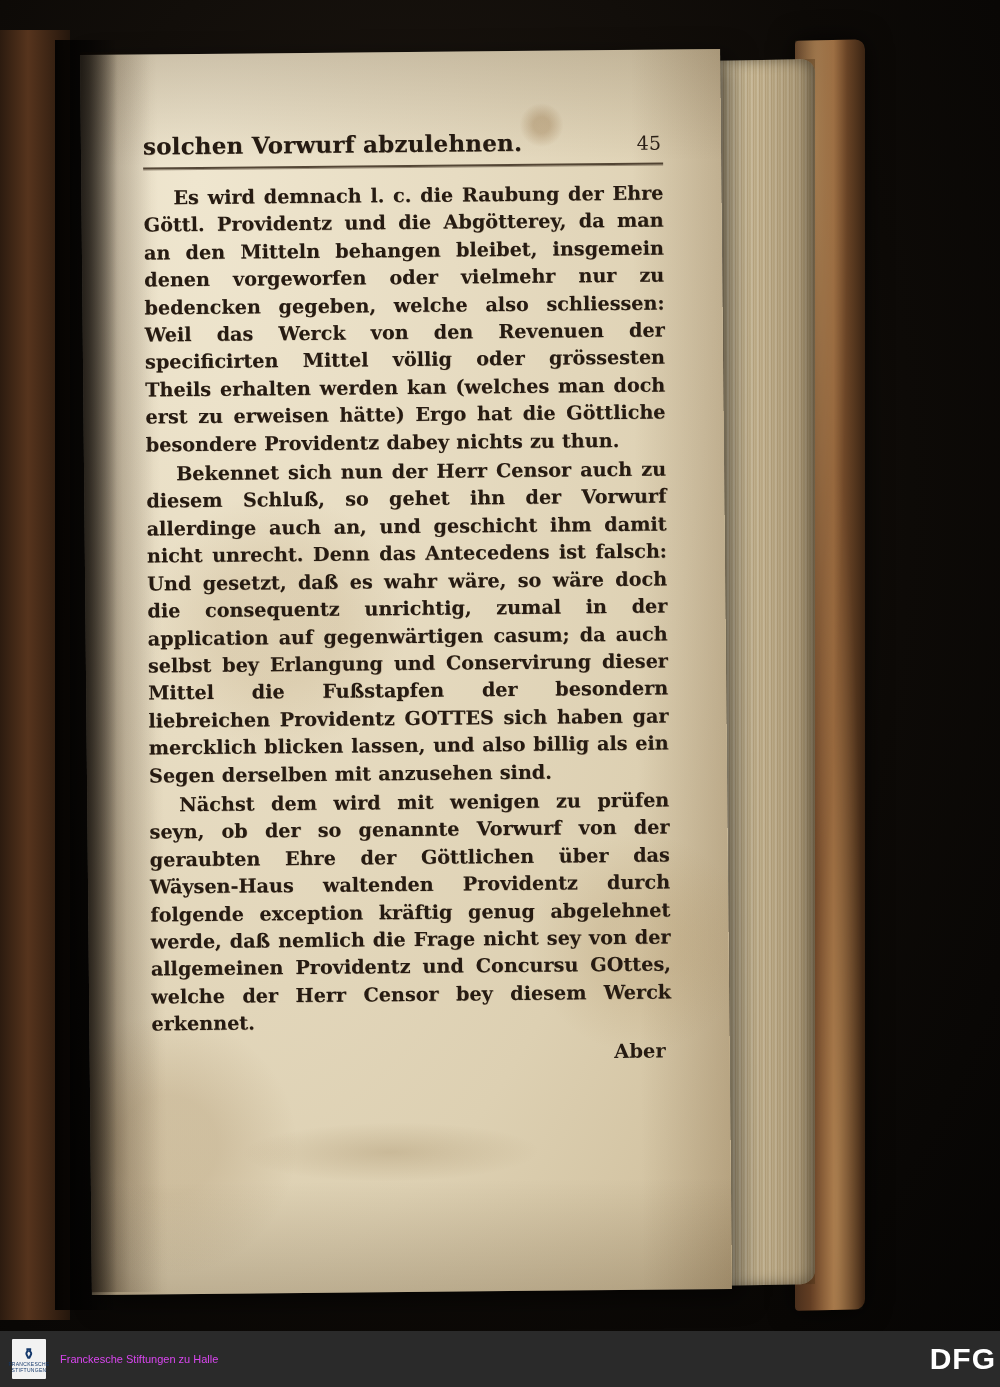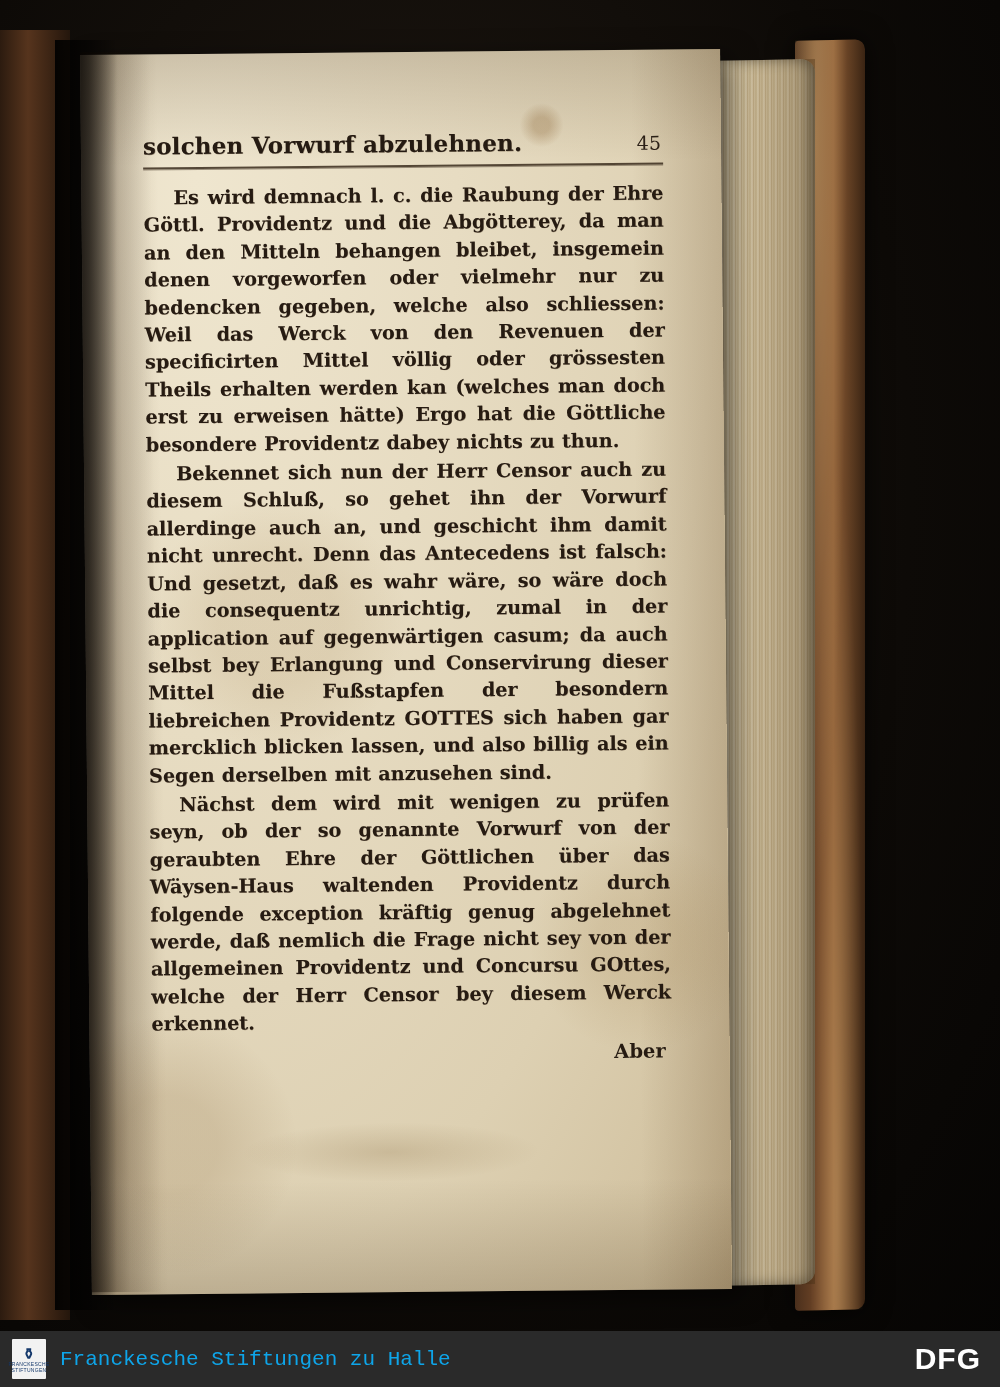--- a/index.html
+++ b/index.html
@@ -248,26 +248,26 @@
     line-height: 6px;
     border-radius: 1px;
   }
   .logo-franckesche .mark {
     font-size: 15px;
     line-height: 15px;
     color: #14386b;
     font-weight: 700;
   }
   .credit-text {
-    color: #0ea5e9;
-    font-family: Liberation Mono, monospace;
-    font-size: 21px;
+    color: #d946ef;
+    font-family: Liberation Sans, sans-serif;
+    font-size: 11px;
   }
   .dfg {
-    padding-right: 19px;
+    padding-right: 4px;
     color: #ffffff;
     font-family: "Liberation Sans", sans-serif;
     font-weight: 700;
     font-size: 30px;
     letter-spacing: 1px;
   }
 </style>
 </head>
 <body>
 

